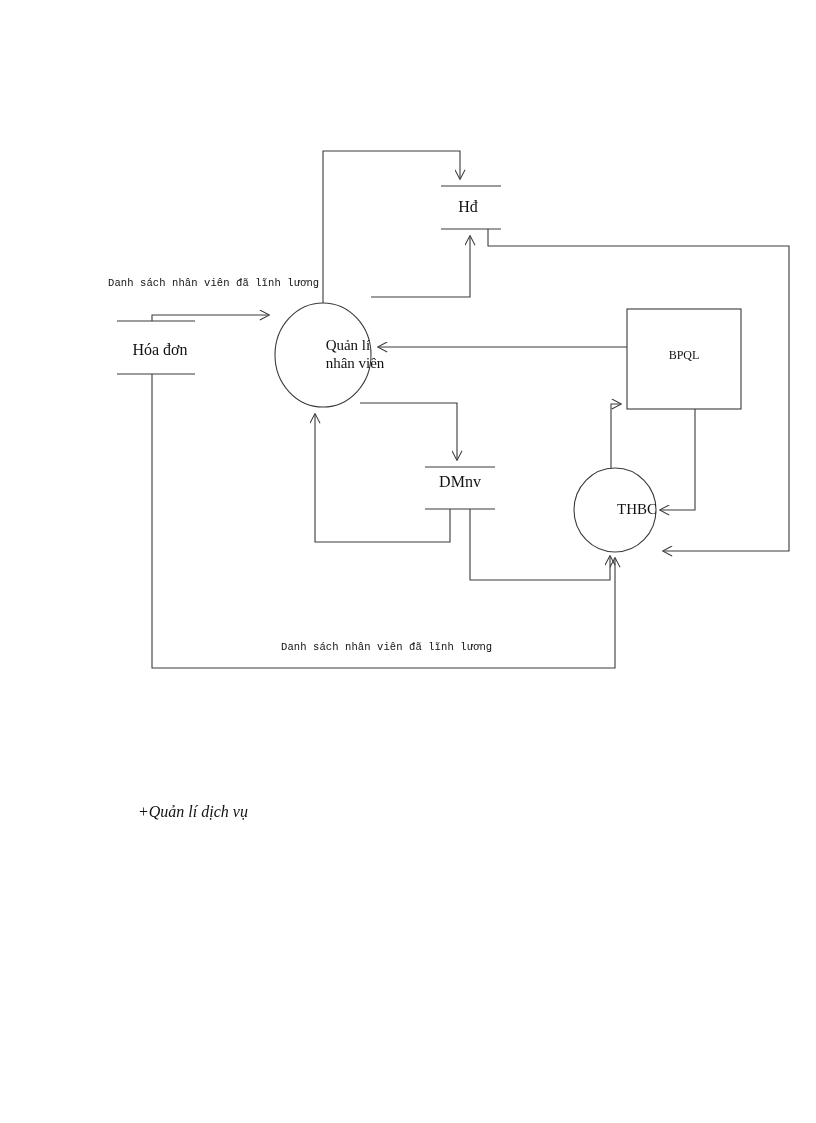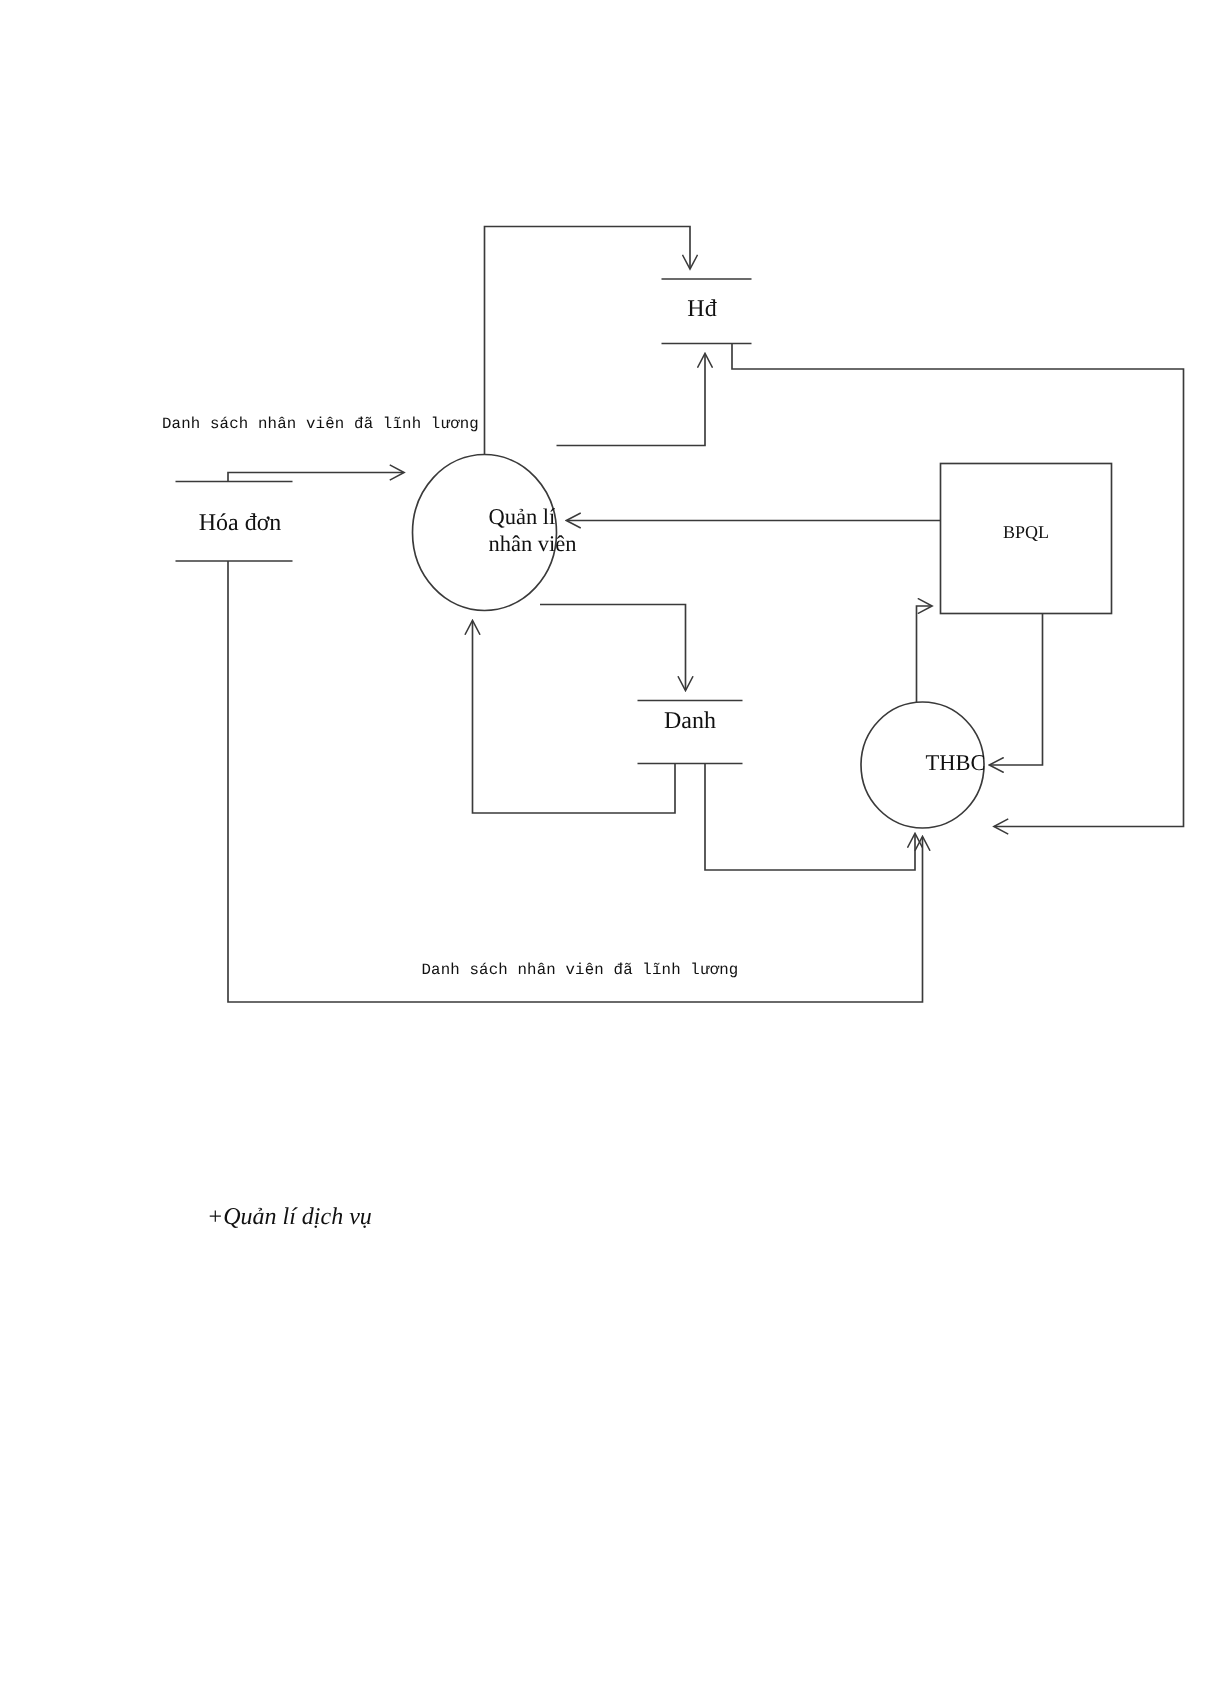--- a/index.html
+++ b/index.html
@@ -127,21 +127,21 @@
     <div>Quản lí</div>
     <div>nhân viên</div>
   </div>
 
   <div class="node-label process-label centered" style="left:637px; top:510px;">THBC</div>
 
   <div class="node-label store-label centered" style="left:160px; top:350px;">Hóa đơn</div>
 
   <div class="node-label store-label centered" style="left:468px; top:207px;">Hđ</div>
 
-  <div class="node-label store-label centered" style="left:460px; top:482px;">Danh</div>
+  <div class="node-label store-label centered" style="left:460px; top:482px;">DMnv</div>
 
   <div class="node-label ext-label centered" style="left:684px; top:355px;">BPQL</div>
 
   <div class="flow-label" style="left:108px; top:277px;">Danh sách nhân viên đã lĩnh lương</div>
 
   <div class="flow-label" style="left:281px; top:641px;">Danh sách nhân viên đã lĩnh lương</div>
 
   <div class="footer-label" style="left:138px; top:803px;">+Quản lí dịch vụ</div>
 
 </div>

